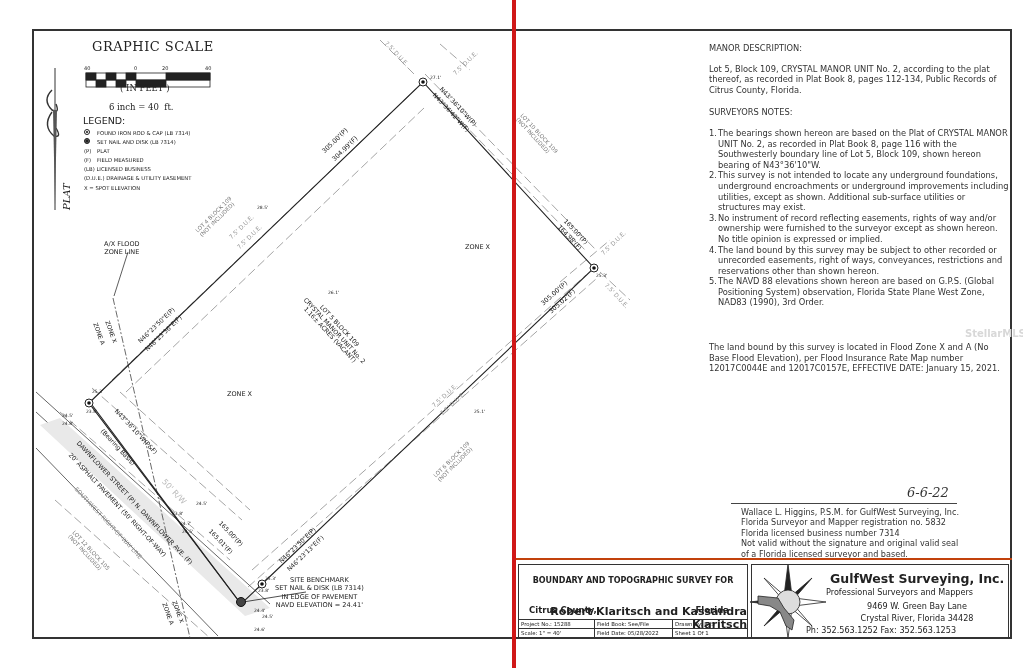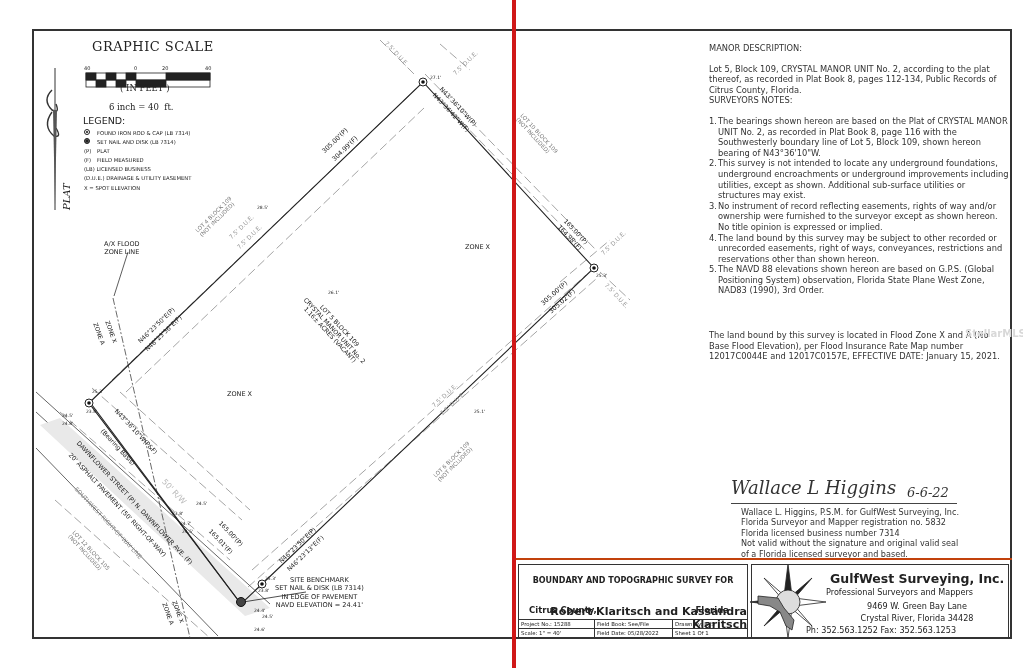--- a/index.html
+++ b/index.html
@@ -245,21 +245,21 @@
 <div class="rot" style="left:78px;top:486px;transform:rotate(47deg);font-size:5.8px;color:#888;">SOUTHWEST RIGHT-OF-WAY LINE</div>
 <div class="rot" style="left:166px;top:478px;transform:rotate(47deg);font-size:8px;color:#bbb;">50' R/W</div>
 
 <div class="txt" style="left:275px;top:576px;font-size:6.6px;text-align:center;line-height:1.28;">SITE BENCHMARK
 SET NAIL &amp; DISK (LB 7314)
 IN EDGE OF PAVEMENT
 NAVD ELEVATION = 24.41'</div>
 
 <div class="right">
   <p class="h">MANOR DESCRIPTION:</p>
-  <p class="blk" style="margin-bottom:0;">Lot 5, Block 109, CRYSTAL MANOR UNIT No. 2, according to the plat thereof, as recorded in Plat Book 8, pages 112-134, Public Records of Citrus County, Florida.</p>
+  <p class="blk" style="margin-bottom:12px;">Lot 5, Block 109, CRYSTAL MANOR UNIT No. 2, according to the plat thereof, as recorded in Plat Book 8, pages 112-134, Public Records of Citrus County, Florida.</p>
   <p class="h">SURVEYORS NOTES:</p>
   <div class="note">
       <span class="n">1.</span>
       <span>The bearings shown hereon are based on the Plat of CRYSTAL MANOR UNIT No. 2, as recorded in Plat Book 8, page 116 with the Southwesterly boundary line of Lot 5, Block 109, shown hereon bearing of N43°36'10"W.</span>
     </div>
   <div class="note">
       <span class="n">2.</span>
       <span>This survey is not intended to locate any underground foundations, underground encroachments or underground improvements including utilities, except as shown. Additional sub-surface utilities or structures may exist.</span>
     </div>
   <div class="note">
@@ -271,21 +271,20 @@
       <span>The land bound by this survey may be subject to other recorded or unrecorded easements, right of ways, conveyances, restrictions and reservations other than shown hereon.</span>
     </div>
   <div class="note" style="margin-bottom:34px;">
       <span class="n">5.</span>
       <span>The NAVD 88 elevations shown hereon are based on G.P.S. (Global Positioning System) observation, Florida State Plane West Zone, NAD83 (1990), 3rd Order.</span>
     </div>
   <p>The land bound by this survey is located in Flood Zone X and A (No Base Flood Elevation), per Flood Insurance Rate Map number 12017C0044E and 12017C0157E, EFFECTIVE DATE: January 15, 2021.</p>
 </div>
 
 <div class="sig-area">
-  <div class="sig">Wallace L Higgins</div>
   <div class="sig-date">6-6-22</div>
   <div class="sig-line"></div>
   <div class="cert">
     <div>Wallace L. Higgins, P.S.M. for GulfWest Surveying, Inc.</div>
     <div>Florida Surveyor and Mapper registration no. 5832</div>
     <div>Florida licensed business number 7314</div>
     <div>Not valid without the signature and original valid seal</div>
     <div>of a Florida licensed surveyor and based.</div>
   </div>
 </div>

